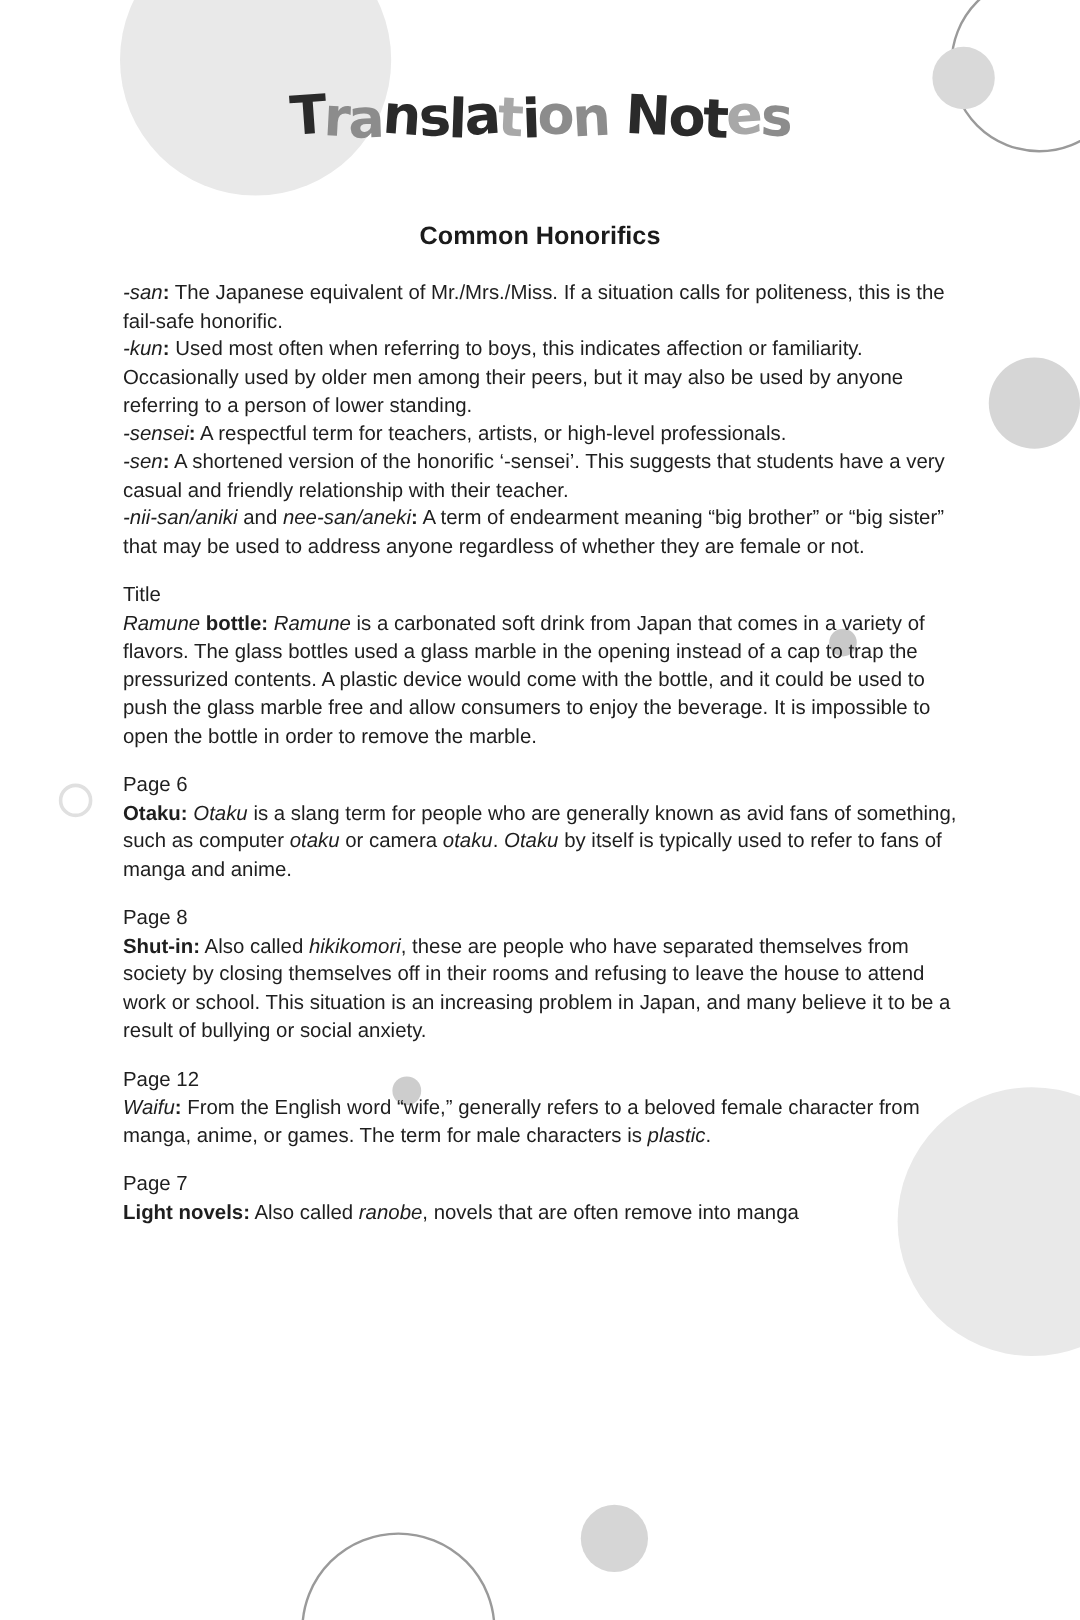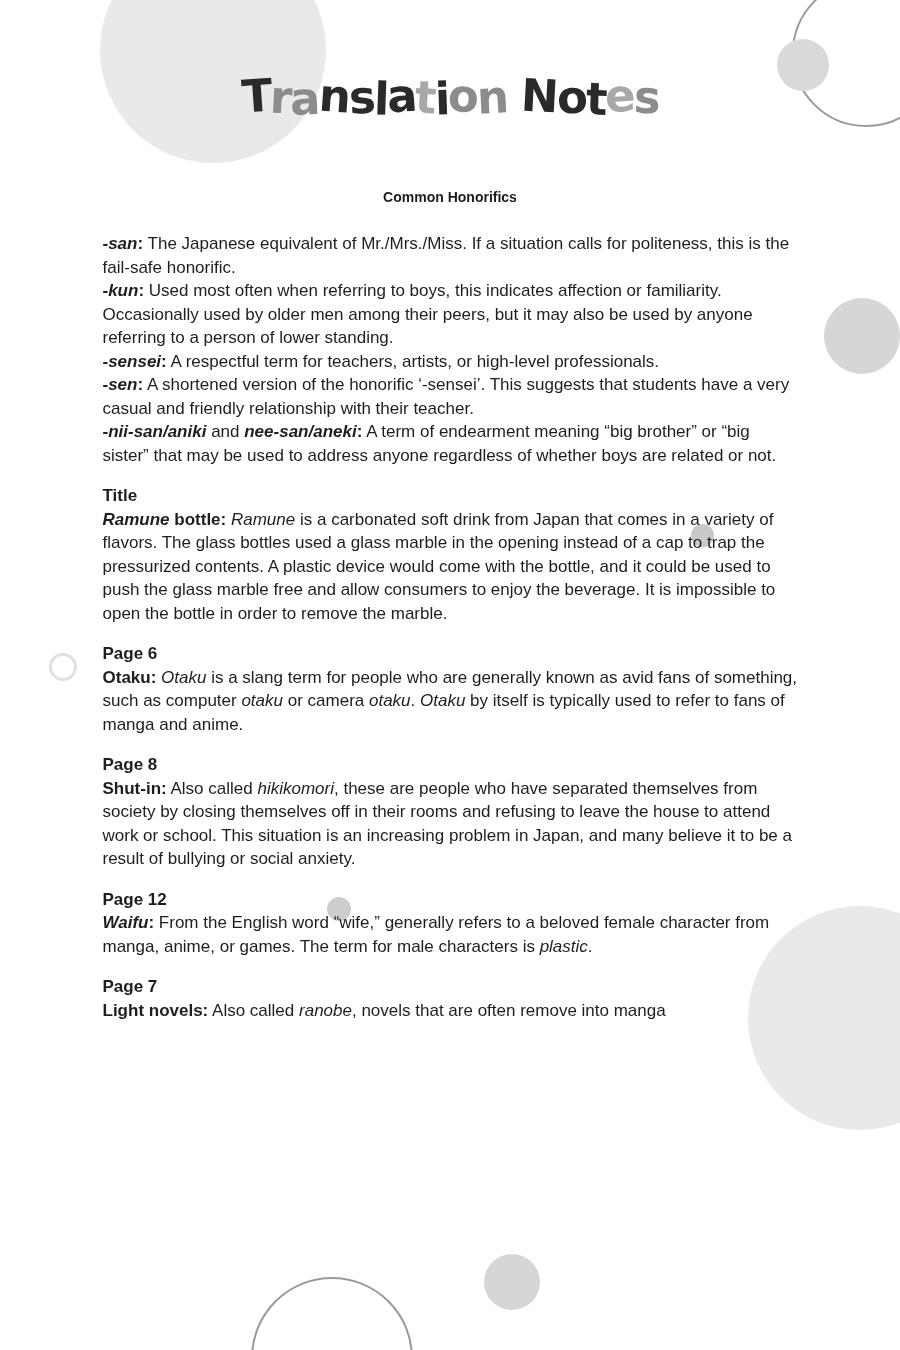--- a/index.html
+++ b/index.html
@@ -21,32 +21,32 @@
   .c-bottom-fill   {left:484px;top:1254px;width:56px;height:56px;background:#d6d6d6;}
 
   
   .content{position:absolute;left:0;top:0;width:900px;z-index:1;}
   .doc-title{
     margin:72px 0 0 0;text-align:center;font-family:"DejaVu Sans",sans-serif;
     font-weight:bold;font-size:45px;line-height:52px;letter-spacing:-2px;
   }
   .title-letter{display:inline-block;white-space:pre;}
   .page-heading{
-    margin:60px 0 0 0;text-align:center;font-weight:bold;font-size:14px;line-height:26px;color:#1b1b1b;
+    margin:60px 0 0 0;text-align:center;font-weight:bold;font-size:21px;line-height:26px;color:#1b1b1b;
   }
   .notes{
     margin:22px auto 0 auto;width:695px;font-size:17px;line-height:23.5px;text-align:left;
   }
   .note-section{margin-top:17px;}
   .notes .note-section:first-child{margin-top:0;}
-  .sec-heading{font-weight:bold;}
+  .sec-heading{font-weight:normal;}
   .para{}
   .st-b{font-weight:bold;}
   .st-i{font-style:italic;}
-  .st-bi{font-weight:bold;font-style:italic;}
+  .st-bi{font-weight:normal;font-style:italic;}
 </style>
 </head>
 <body>
 
 <div class="page">
 
   <div class="deco c-topleft-big"></div>
   <div class="deco c-topright-ring"></div>
   <div class="deco c-topright-fill"></div>
   <div class="deco c-right-fill"></div>
@@ -61,21 +61,21 @@
     <h1 class="doc-title" aria-label="Translation Notes"><span class="title-letter" style="color: rgb(42, 42, 42); transform: rotate(-4deg) translateY(-1.5px);">T</span><span class="title-letter" style="color: rgb(140, 140, 140); transform: rotate(3deg) translateY(0px);">r</span><span class="title-letter" style="color: rgb(140, 140, 140); transform: rotate(-2deg) translateY(1.5px);">a</span><span class="title-letter" style="color: rgb(42, 42, 42); transform: rotate(4deg) translateY(-1.5px);">n</span><span class="title-letter" style="color: rgb(42, 42, 42); transform: rotate(-3deg) translateY(0px);">s</span><span class="title-letter" style="color: rgb(42, 42, 42); transform: rotate(2deg) translateY(1.5px);">l</span><span class="title-letter" style="color: rgb(42, 42, 42); transform: rotate(-4deg) translateY(-1.5px);">a</span><span class="title-letter" style="color: rgb(168, 168, 168); transform: rotate(3deg) translateY(0px);">t</span><span class="title-letter" style="color: rgb(42, 42, 42); transform: rotate(-2deg) translateY(1.5px);">i</span><span class="title-letter" style="color: rgb(140, 140, 140); transform: rotate(3deg) translateY(-1.5px);">o</span><span class="title-letter" style="color: rgb(140, 140, 140); transform: rotate(-3deg) translateY(0px);">n</span><span class="title-letter" style="color: rgb(42, 42, 42); transform: rotate(0deg) translateY(1.5px);"> </span><span class="title-letter" style="color: rgb(42, 42, 42); transform: rotate(3deg) translateY(-1.5px);">N</span><span class="title-letter" style="color: rgb(42, 42, 42); transform: rotate(-3deg) translateY(0px);">o</span><span class="title-letter" style="color: rgb(42, 42, 42); transform: rotate(2deg) translateY(1.5px);">t</span><span class="title-letter" style="color: rgb(168, 168, 168); transform: rotate(-4deg) translateY(-1.5px);">e</span><span class="title-letter" style="color: rgb(140, 140, 140); transform: rotate(3deg) translateY(0px);">s</span></h1>
 
     <div class="page-heading">Common Honorifics</div>
 
     <div class="notes">
         <section class="note-section">
           <div class="para"><span class="st-bi">-san</span><span class="st-b">:</span><span> The Japanese equivalent of Mr./Mrs./Miss. If a situation calls for politeness, this is the fail-safe honorific.</span></div>
           <div class="para"><span class="st-bi">-kun</span><span class="st-b">:</span><span> Used most often when referring to boys, this indicates affection or familiarity. Occasionally used by older men among their peers, but it may also be used by anyone referring to a person of lower standing.</span></div>
           <div class="para"><span class="st-bi">-sensei</span><span class="st-b">:</span><span> A respectful term for teachers, artists, or high-level professionals.</span></div>
           <div class="para"><span class="st-bi">-sen</span><span class="st-b">:</span><span> A shortened version of the honorific ‘-sensei’. This suggests that students have a very casual and friendly relationship with their teacher.</span></div>
-          <div class="para"><span class="st-bi">-nii-san/aniki</span><span> and </span><span class="st-bi">nee-san/aneki</span><span class="st-b">:</span><span> A term of endearment meaning “big brother” or “big sister” that may be used to address anyone regardless of whether boys are related or not.</span></div>
+          <div class="para"><span class="st-bi">-nii-san/aniki</span><span> and </span><span class="st-bi">nee-san/aneki</span><span class="st-b">:</span><span> A term of endearment meaning “big brother” or “big sister” that may be used to address anyone regardless of whether they are female or not.</span></div>
         </section>
         <section class="note-section">
           <div class="sec-heading">Title</div>
           <div class="para"><span class="st-bi">Ramune</span><span class="st-b"> bottle:</span><span> </span><span class="st-i">Ramune</span><span> is a carbonated soft drink from Japan that comes in a variety of flavors. The glass bottles used a glass marble in the opening instead of a cap to trap the pressurized contents. A plastic device would come with the bottle, and it could be used to push the glass marble free and allow consumers to enjoy the beverage. It is impossible to open the bottle in order to remove the marble.</span></div>
         </section>
         <section class="note-section">
           <div class="sec-heading">Page 6</div>
           <div class="para"><span class="st-b">Otaku:</span><span> </span><span class="st-i">Otaku</span><span> is a slang term for people who are generally known as avid fans of something, such as computer </span><span class="st-i">otaku</span><span> or camera </span><span class="st-i">otaku</span><span>. </span><span class="st-i">Otaku</span><span> by itself is typically used to refer to fans of manga and anime.</span></div>
         </section>
         <section class="note-section">

